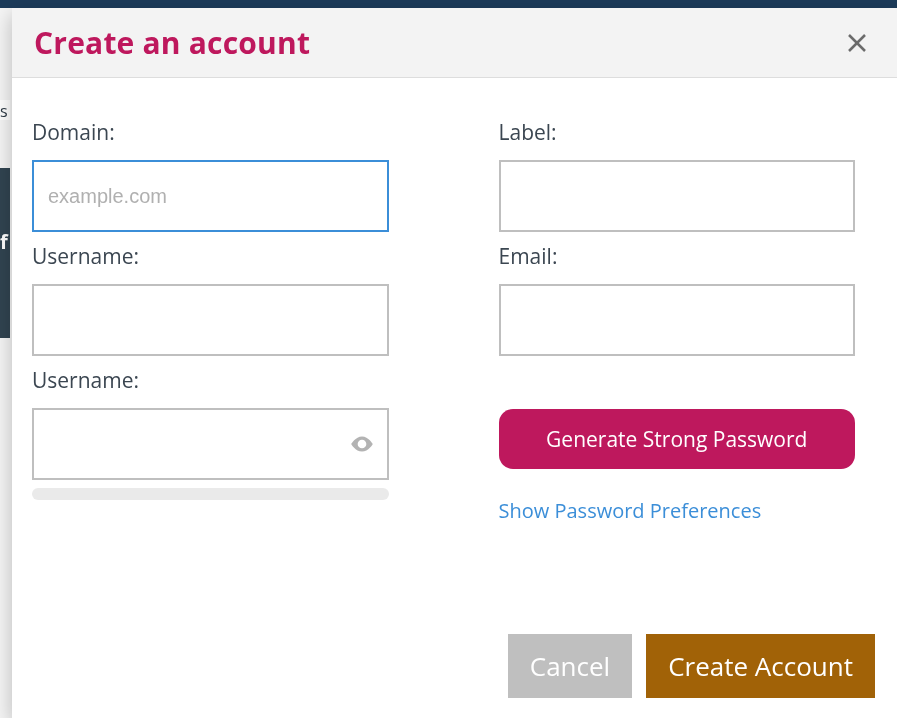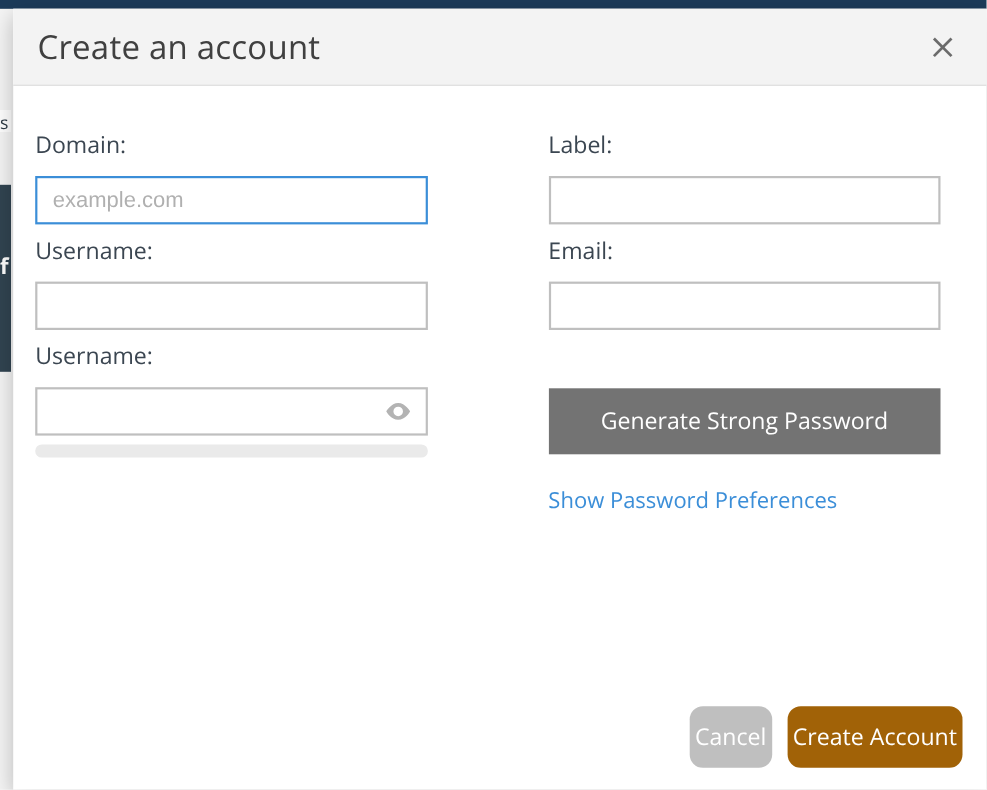--- a/index.html
+++ b/index.html
@@ -30,22 +30,22 @@
     .modal-header {
       background: #f3f3f3;
       border-bottom: 1px solid #ddd;
       display: flex;
       align-items: center;
       justify-content: space-between;
       padding: 14px 24px 14px 22px;
     }
     .modal-title {
       font-size: 30px;
-      font-weight: 400;
-      color: #404040;
+      font-weight: 700;
+      color: #be185d;
       letter-spacing: 0.2px;
     }
     .close-btn {
       width: 32px;
       height: 32px;
       display: flex;
       align-items: center;
       justify-content: center;
       cursor: pointer;
       color: #6b6b6b;
@@ -67,21 +67,21 @@
       display: flex;
       flex-direction: column;
     }
     .form-label {
       font-size: 21px;
       color: #3b4651;
       margin-bottom: 14px;
       margin-top: 10px;
     }
     .text-input {
-      height: 44px;
+      height: 72px;
       border: 2px solid #bfbfbf;
       padding: 0 14px;
       font-size: 20px;
       color: #333;
       background: #fff;
       outline: none;
     }
     .text-input.focused {
       border: 2px solid #3b8ed8;
     }
@@ -108,24 +108,24 @@
       height: 12px;
       width: 100%;
       background: #eaeaea;
       border-radius: 6px;
     }
 
     .gen-col {
       padding-top: 53px; 
     }
     .btn-green {
-      background: #737373;
+      background: #be185d;
       color: #fff;
       border: none;
-      border-radius: 0;
+      border-radius: 14px;
       font-size: 21px;
       padding: 16px 22px;
       cursor: pointer;
       font-family: inherit;
     }
     .link-prefs {
       display: inline-block;
       margin-top: 28px;
       color: #3b8ed8;
       font-size: 20px;
@@ -134,23 +134,23 @@
     }
 
     .modal-footer {
       padding: 18px 22px 20px 22px;
       display: flex;
       justify-content: flex-end;
       gap: 14px;
     }
     .btn {
       border: none;
-      border-radius: 12px;
-      font-size: 21px;
-      padding: 14px 5px;
+      border-radius: 0;
+      font-size: 26px;
+      padding: 14px 22px;
       cursor: pointer;
       font-family: inherit;
     }
     .btn-cancel {
       background: #bfbfbf;
       color: #fff;
     }
     .btn-primary {
       background: #a16207;
       color: #fff;

